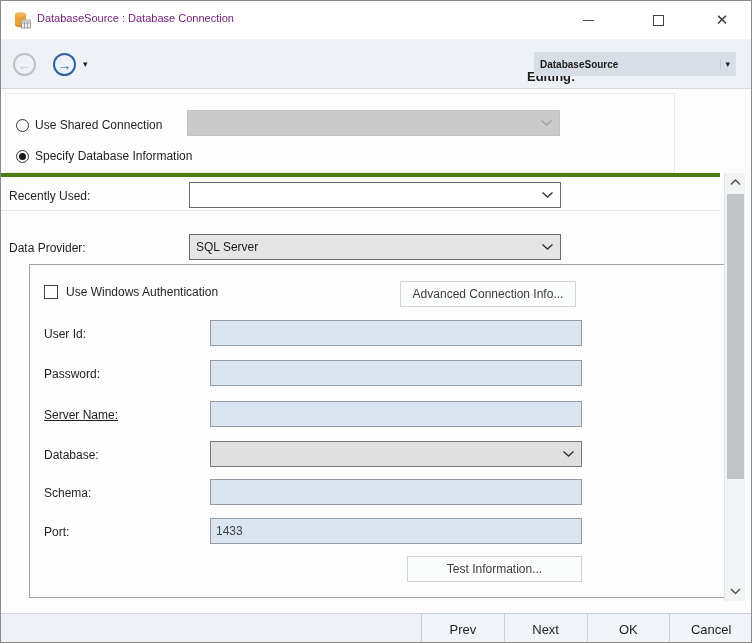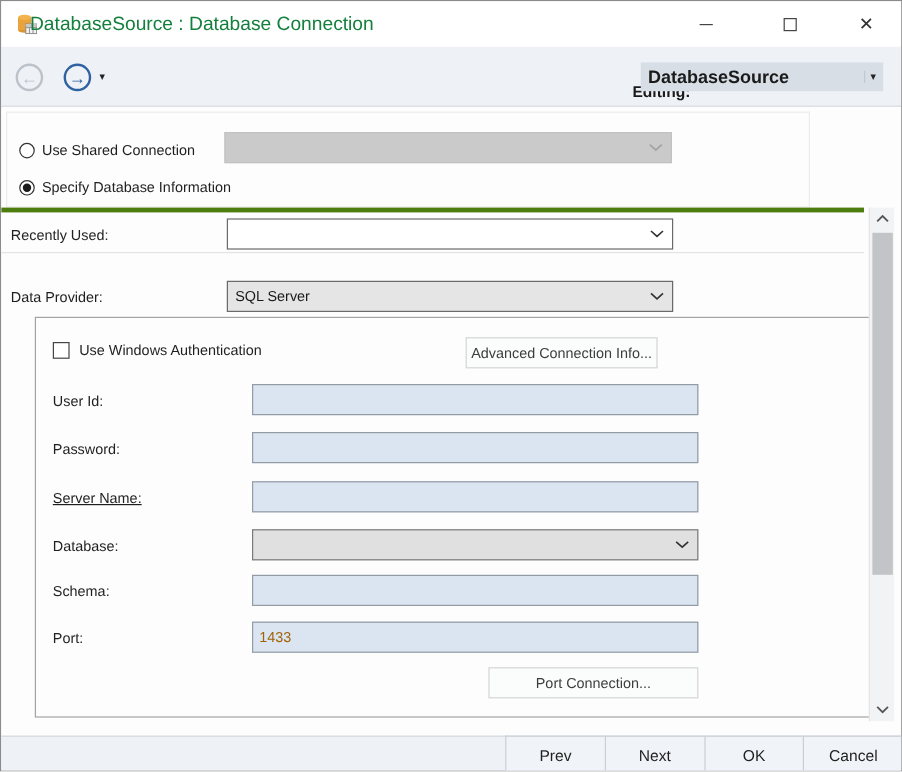--- a/index.html
+++ b/index.html
@@ -5,38 +5,38 @@
   * { box-sizing: border-box; margin: 0; padding: 0; }
   html,body { background:#fff; }
   body { font-family: "Liberation Sans", sans-serif; }
   .window {
     position: relative; width: 752px; height: 643px;
     border: 1px solid #8b8b8b; background: #fdfdfe; overflow: hidden;
   }
   
   .titlebar { position:absolute; left:0; top:0; width:100%; height:38px; background:#ffffff; }
   .app-icon { position:absolute; left:12px; top:10px; width:18px; height:18px; }
-  .title-text { position:absolute; left:24px; top:11px; font-size:16px; color:#15803d; white-space:nowrap; }
+  .title-text { position:absolute; left:36px; top:11px; font-size:11px; color:#701a75; white-space:nowrap; }
   .win-btn { position:absolute; top:0; height:38px; display:flex; align-items:center; justify-content:center; }
   .btn-min { left:564px; width:46px; }
   .btn-max { left:634px; width:46px; }
   .btn-close { left:696px; width:50px; font-size:15px; color:#333; }
   .glyph-min { width:11px; height:1px; background:#444; display:block; }
   .glyph-max { width:11px; height:11px; border:1px solid #444; display:block; }
   
   .toolbar { position:absolute; left:0; top:38px; width:100%; height:50px; background:#eef1f6; border-bottom:1px solid #d8dce1; }
   .nav-circle { position:absolute; top:14px; width:23px; height:23px; border-radius:50%;
     display:flex; align-items:center; justify-content:center; font-size:14px; font-weight:bold; }
   .nav-back { left:12px; border:2px solid #bcc2c9; color:#bcc2c9; }
   .nav-fwd  { left:52px; border:2px solid #2f62a0; color:#2f62a0; }
   .nav-caret { position:absolute; left:82px; top:20px; font-size:9px; color:#222; }
   .editing-label { position:absolute; left:481px; top:30px; font-size:13px; font-weight:bold; color:#1a1a1a;padding-left:45px; }
   .editing-combo { position:absolute; left:533px; top:13px; width:202px; height:24px; background:#d8dee6;
     display:flex; align-items:center; padding:0 6px; cursor:default; }
-  .editing-value { flex:1; font-size:15px; font-weight:bold; color:#1a1a1a; white-space:nowrap; overflow:hidden; }
+  .editing-value { flex:1; font-size:10px; font-weight:bold; color:#1a1a1a; white-space:nowrap; overflow:hidden; }
   .editing-caret { font-size:9px; color:#222; padding-left:4px; border-left:1px solid #c2c8d0; }
   
   .content { position:absolute; left:0; top:89px; width:100%; height:523px; background:#fdfdfe; }
   .radio-panel { position:absolute; left:4px; top:3px; width:670px; height:80px; border:1px solid #ececec; background:#fdfdfe; }
   .radio-row { position:absolute; left:10px; display:flex; align-items:center; }
   .radio-outer { width:13px; height:13px; border:1px solid #333; border-radius:50%; background:#fff;
     display:flex; align-items:center; justify-content:center; flex:none; }
   .radio-outer.checked .radio-dot { width:7px; height:7px; border-radius:50%; background:#1a1a1a; }
   .radio-label { font-size:12px; color:#1f1f1f; margin-left:6px; white-space:nowrap; }
   .combo { position:absolute; height:26px; display:flex; align-items:center; padding:0 6px;gap:20px; }
@@ -48,25 +48,25 @@
   .lbl-recent { position:absolute; left:8px; top:12px; }
   .combo-recent { left:188px; top:5px; width:372px; background:#ffffff; border:1px solid #6a6a6a; }
   .lbl-provider { position:absolute; left:8px; top:151px; }
   .combo-provider { left:188px; top:144px; width:372px; background:#e5e5e5; border:1px solid #6a6a6a; font-size:12px; color:#1a1a1a; }
   .auth-panel { position:absolute; left:8px; top:174px; width:710px; height:334px; border:1px solid #a3a3a3; background:#fdfdfe;margin-left:20px; }
   .cb-row { position:absolute; left:14px; top:20px; display:flex; align-items:center; }
   .checkbox { width:14px; height:14px; border:1px solid #444; background:#fff; flex:none; }
   .cb-label { font-size:12px; color:#1f1f1f; margin-left:8px; white-space:nowrap; }
   .btn-light { position:absolute; background:#fbfcfc; border:1px solid #d4d4d4; color:#3d3d3d;
     font-size:12px; font-family:"Liberation Sans",sans-serif; display:flex; align-items:center; justify-content:center; cursor:default; }
-  .btn-advanced { left:358px; top:16px; width:160px; height:26px; }
+  .btn-advanced { left:370px; top:16px; width:176px; height:26px; }
   .btn-test { left:377px; top:291px; width:175px; height:26px; }
   .field-label { position:absolute; left:14px; font-size:12px; color:#1f1f1f; white-space:nowrap; }
   .field-input { position:absolute; left:180px; width:372px; height:26px; background:#dbe5f1;
-    border:1px solid #939ba4; font-size:12px; color:#a16207; padding:0 5px; font-family:"Liberation Sans",sans-serif; }
+    border:1px solid #939ba4; font-size:12px; color:#404040; padding:0 5px; font-family:"Liberation Sans",sans-serif; }
   .combo-db { left:180px; width:372px; background:#e0e0e0; border:1px solid #7a7a7a; }
   
   .scrollbar { position:absolute; left:723px; top:172px; width:21px; height:428px; background:#f2f3f4; border-left:1px solid #e4e4e4; }
   .sb-arrow { position:absolute; left:0; width:100%; height:19px; display:flex; align-items:center; justify-content:center; }
   .sb-up { top:0; } .sb-down { bottom:0; }
   .sb-thumb { position:absolute; left:2px; top:21px; width:17px; height:285px; background:#c2c4c7; }
   
   .footer { position:absolute; left:0; top:612px; width:100%; height:31px; background:#eef1f6; border-top:1px solid #d5d9de; }
   .footer-buttons { position:absolute; left:420px; top:-1px; width:332px; height:32px; display:flex; }
   .footer-btn { flex:1; background:#f0f4f8; border:1px solid #c9cfd6; border-right:none; color:#1f1f1f;
@@ -180,21 +180,21 @@
           <polyline points="1.5,1.5 6.5,6 11.5,1.5" fill="none" stroke="#333" stroke-width="1.4"></polyline>
         </svg>
       </div>
 
       <span class="field-label" style="top:221px;">Schema:</span>
       <input class="field-input" style="top: 214px;" value="">
 
       <span class="field-label" style="top:260px;">Port:</span>
       <input class="field-input" style="top: 253px;" value="1433">
 
-      <button class="btn-light btn-test">Port Connection...</button>
+      <button class="btn-light btn-test">Test Information...</button>
     </div>
   </div>
 
   <div class="scrollbar">
     <div class="sb-arrow sb-up">
       <svg width="11" height="7" viewBox="0 0 11 7">
         <polyline points="1,5.5 5.5,1 10,5.5" fill="none" stroke="#555" stroke-width="1.5"></polyline>
       </svg>
     </div>
     <div class="sb-thumb"></div>

